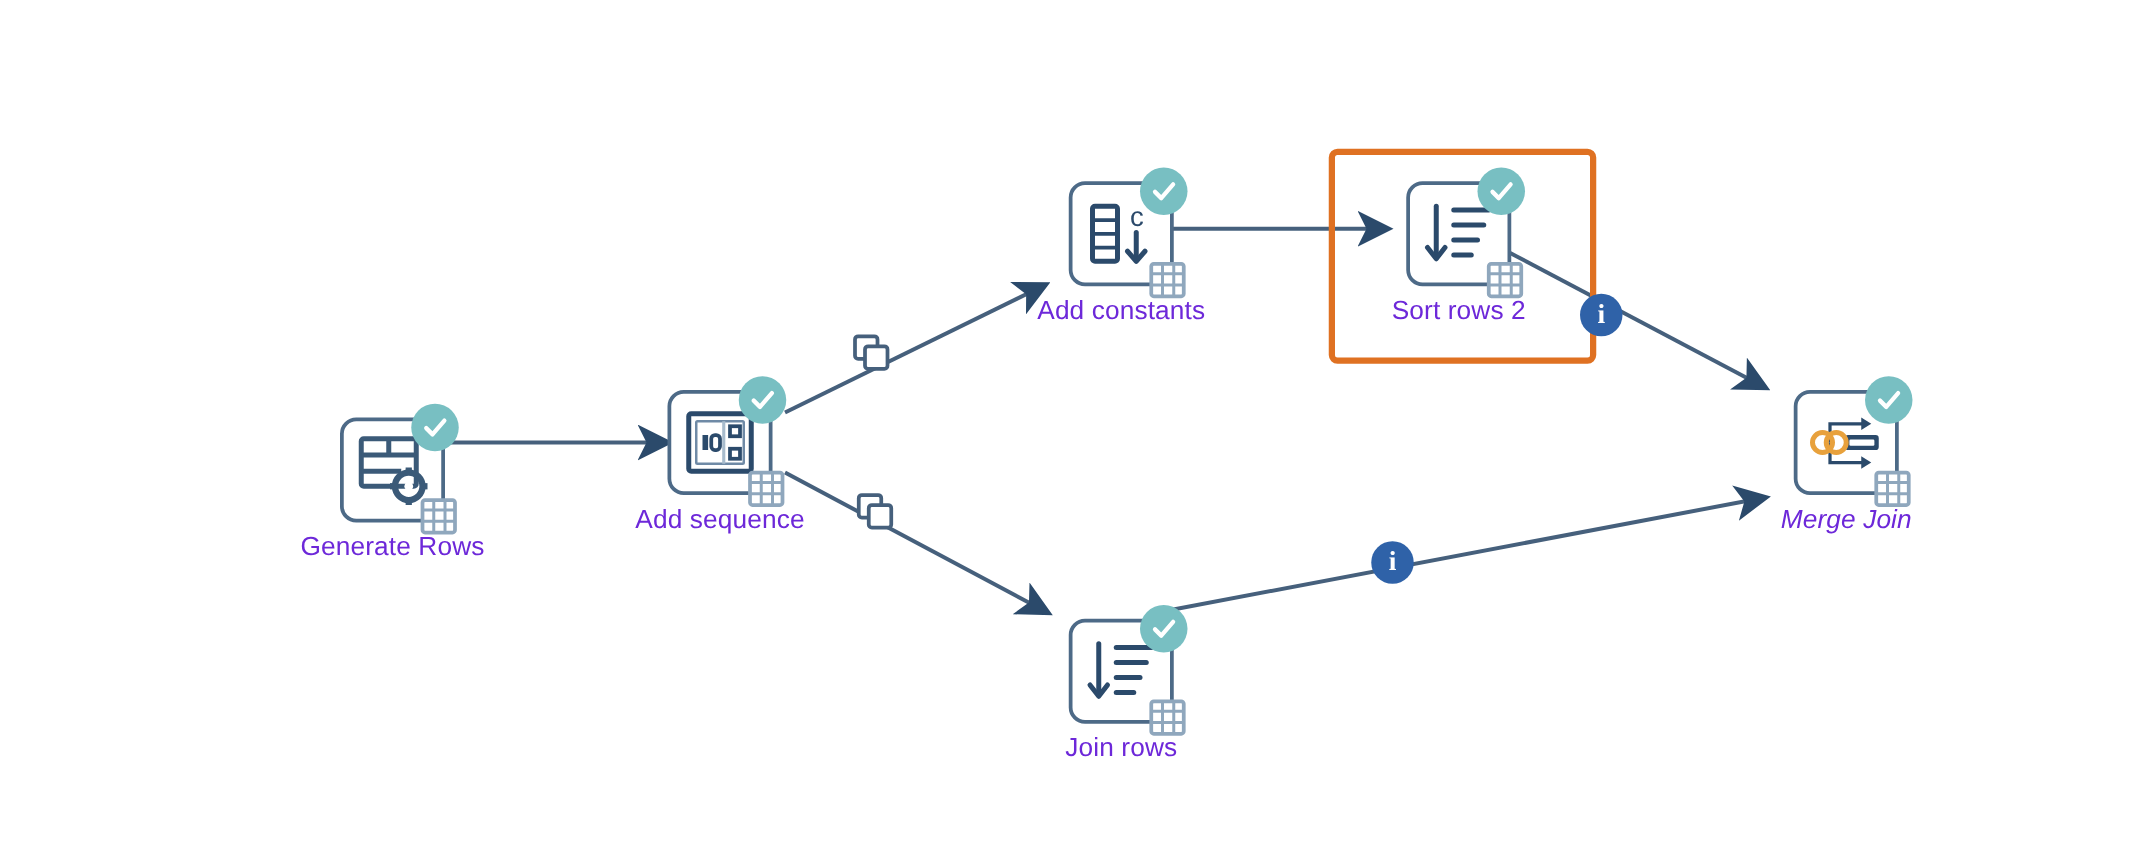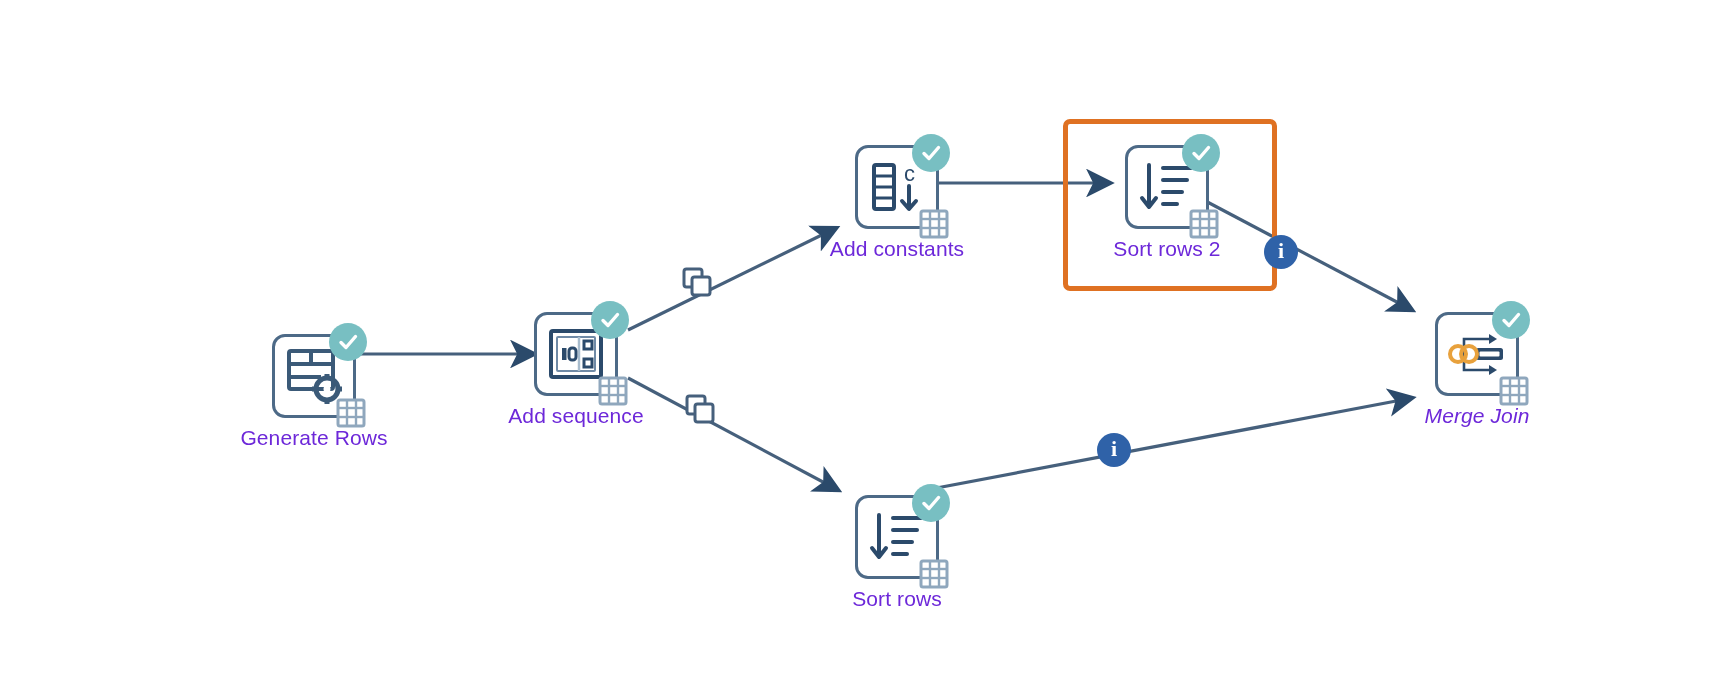--- a/index.html
+++ b/index.html
@@ -291,21 +291,21 @@
       <svg class="grid-badge" viewBox="0 0 32 32" xmlns="http://www.w3.org/2000/svg">
         <rect x="3" y="3" width="26" height="26" rx="2" fill="#ffffff" stroke="#8fa7bd" stroke-width="3"></rect>
         <g stroke="#8fa7bd" stroke-width="2.4">
           <line x1="3" y1="11" x2="29" y2="11"></line>
           <line x1="3" y1="20" x2="29" y2="20"></line>
           <line x1="12" y1="3" x2="12" y2="29"></line>
           <line x1="21" y1="3" x2="21" y2="29"></line>
         </g>
       </svg>
     </div>
-    <div class="node-label">Sort rows</div>
+    <div class="node-label">Join rows</div>
   </div>
 
   <div class="node" style="left:1435px; top:312px;font-style:italic;">
     <div class="node-box">
       <svg class="node-glyph" viewBox="0 0 78 78" xmlns="http://www.w3.org/2000/svg">
         <g stroke="#2b4a6b" stroke-width="2.6" fill="none">
           <path d="M26 39 L26 24 L55 24"></path>
           <path d="M26 39 L26 55 L55 55"></path>
         </g>
         <g fill="#2b4a6b">

